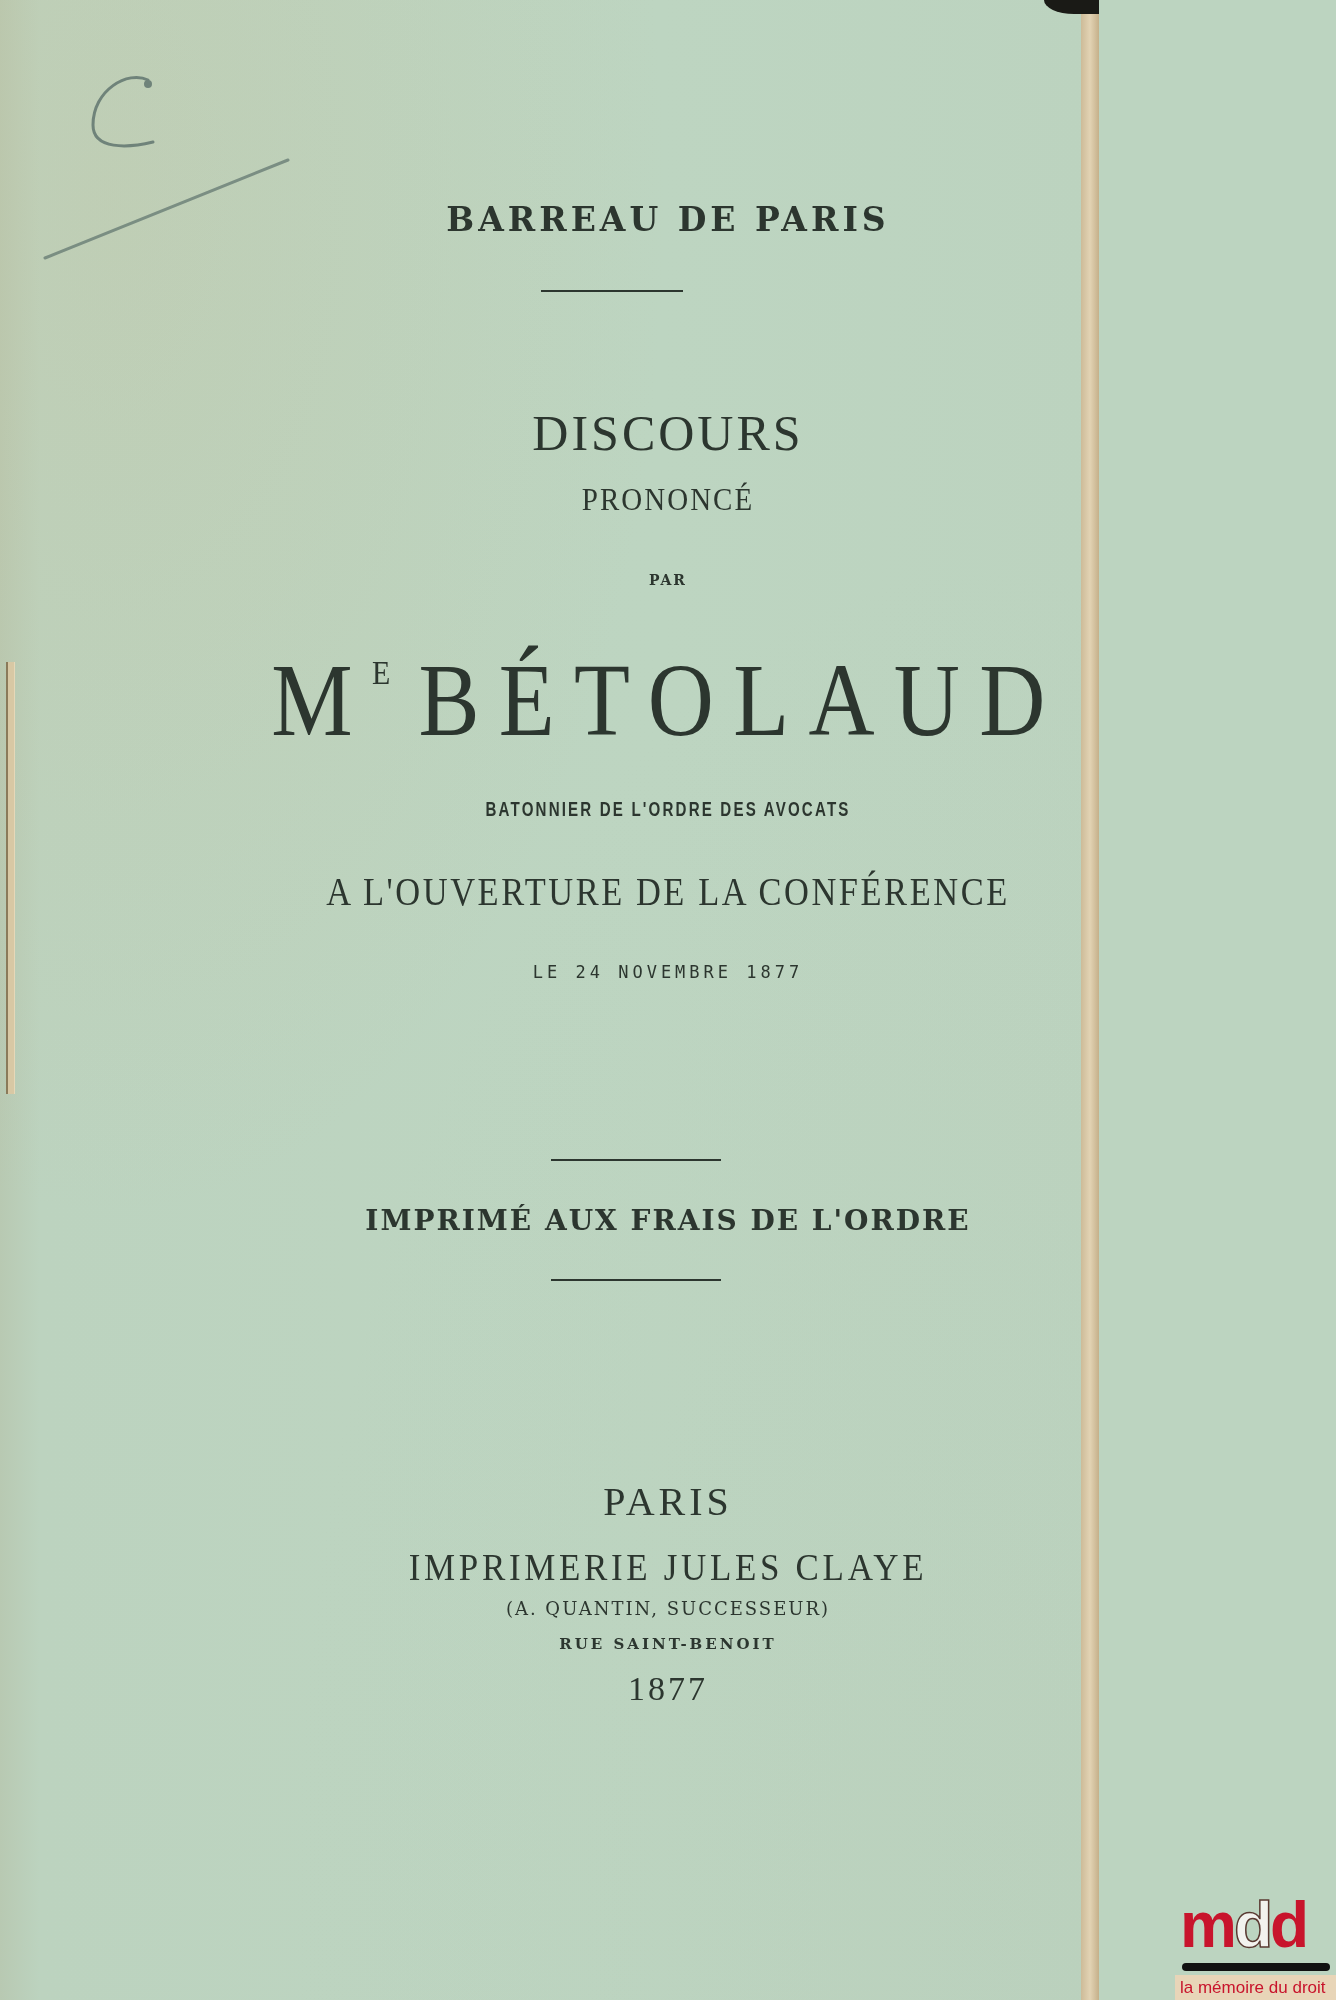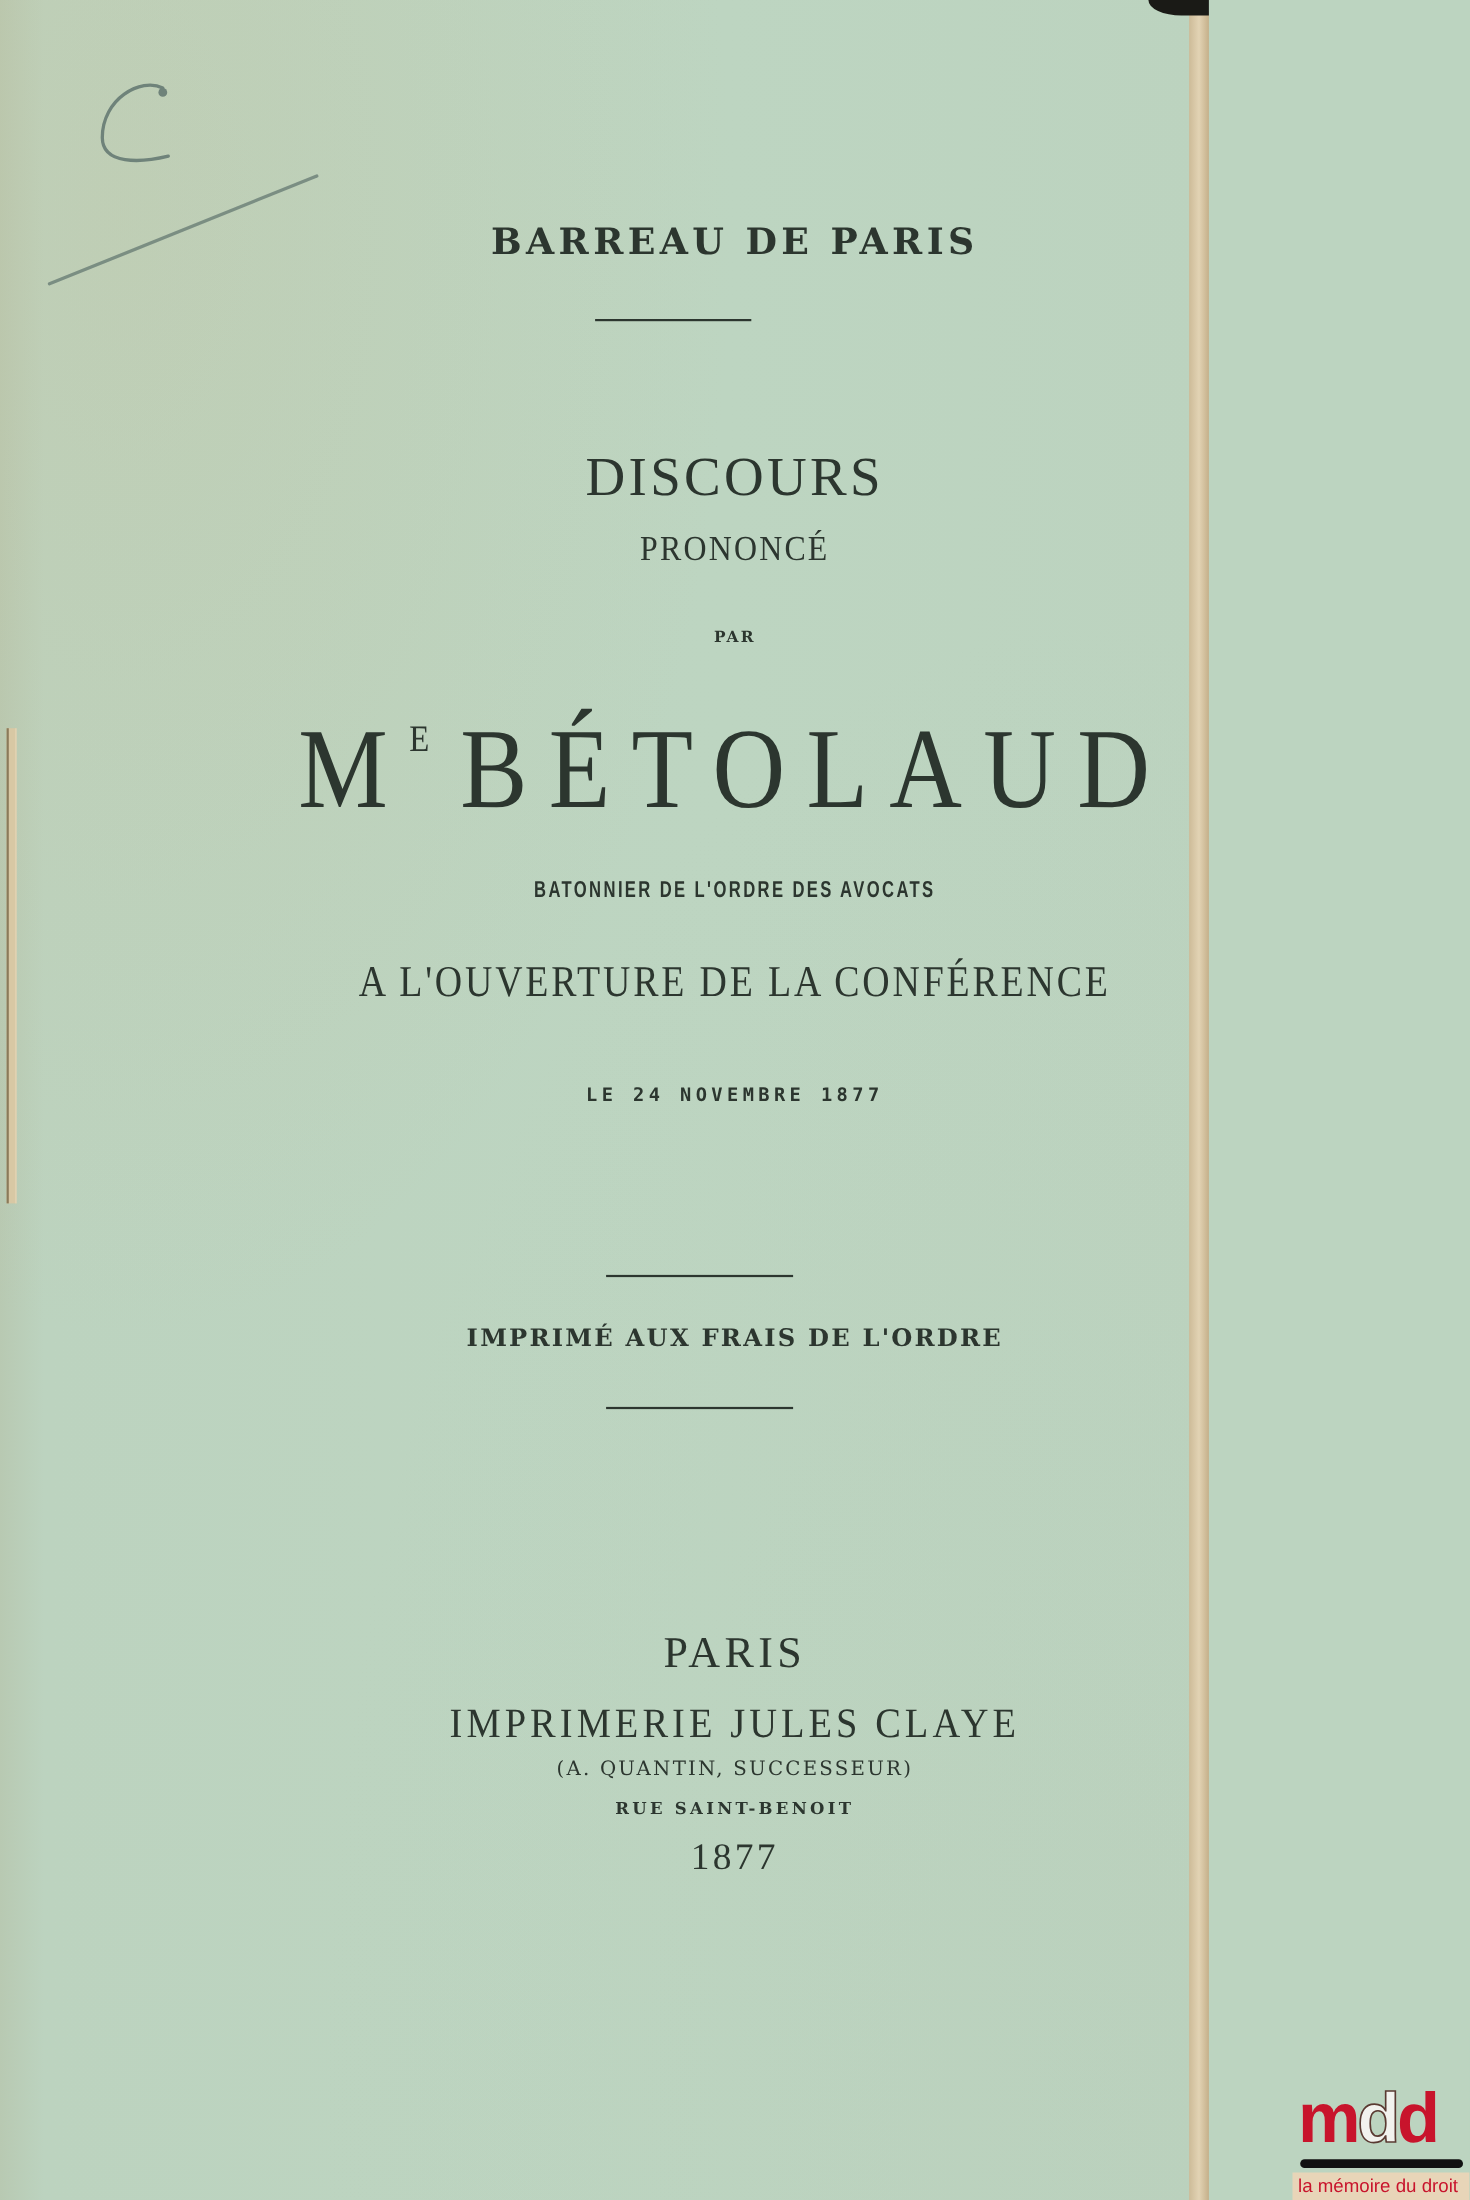--- a/index.html
+++ b/index.html
@@ -37,22 +37,22 @@
   }
   .t-barreau { top:200px; font-family:"DejaVu Serif", serif; font-weight:bold; font-size:33px; letter-spacing:4px; }
   .rule { position:absolute; height:2px; background:#2c362f; }
   .t-discours { top:378px; font-family:"Liberation Serif", serif; font-size:50px; letter-spacing:3px;margin-top:26px; }
   .t-prononce { top:483px; font-family:"Liberation Serif", serif; font-size:29px; letter-spacing:2px; transform:scaleY(1.1); }
   .t-par { top:572px; font-family:"DejaVu Serif", serif; font-weight:bold; font-size:14px; letter-spacing:2px; }
   .t-name { top:640px; font-family:"Liberation Serif", serif; font-size:104px; letter-spacing:22px; transform:scaleX(0.88); }
   .t-name sup { font-size:34px; vertical-align:top; position:relative; top:14px; letter-spacing:0; margin-right:32px; }
   .t-batonnier { top:797px; font-family:"Liberation Sans", sans-serif; font-weight:bold; font-size:21px; letter-spacing:3px; transform:scaleX(0.72); }
   .t-ouverture { top:868px; font-family:"Liberation Serif", serif; font-size:40px; letter-spacing:3px; transform:scaleX(0.86); }
-  .t-date { top:962px; font-family:"DejaVu Sans Mono", monospace; font-weight:bold; font-size:17px; letter-spacing:4px;margin-top:24px; }
-  .t-imprime { top:1204px; font-family:"DejaVu Serif", serif; font-weight:bold; font-size:22px; letter-spacing:2px; }
+  .t-date { top:962px; font-family:"DejaVu Sans Mono", monospace; font-weight:normal; font-size:17px; letter-spacing:4px; }
+  .t-imprime { top:1204px; font-family:"DejaVu Serif", serif; font-weight:bold; font-size:28px; letter-spacing:2px; }
   .t-paris { top:1478px; font-family:"Liberation Serif", serif; font-size:40px; letter-spacing:4px; }
   .t-imprimerie { top:1545px; font-family:"Liberation Serif", serif; font-size:38px; letter-spacing:4px; transform:scaleX(0.92); }
   .t-quantin { top:1598px; font-family:"DejaVu Serif", serif; font-size:18px; letter-spacing:2px; }
   .t-rue { top:1635px; font-family:"DejaVu Serif", serif; font-weight:bold; font-size:15px; letter-spacing:3px; }
   .t-year { top:1670px; font-family:"Liberation Serif", serif; font-size:34px; letter-spacing:3px; }
   .logo {
     position:absolute; left:1178px; top:1885px; width:158px; height:115px;
   }
   .logo-mdd {
     position:absolute; left:2px; top:0; font-family:"Liberation Sans", sans-serif;

